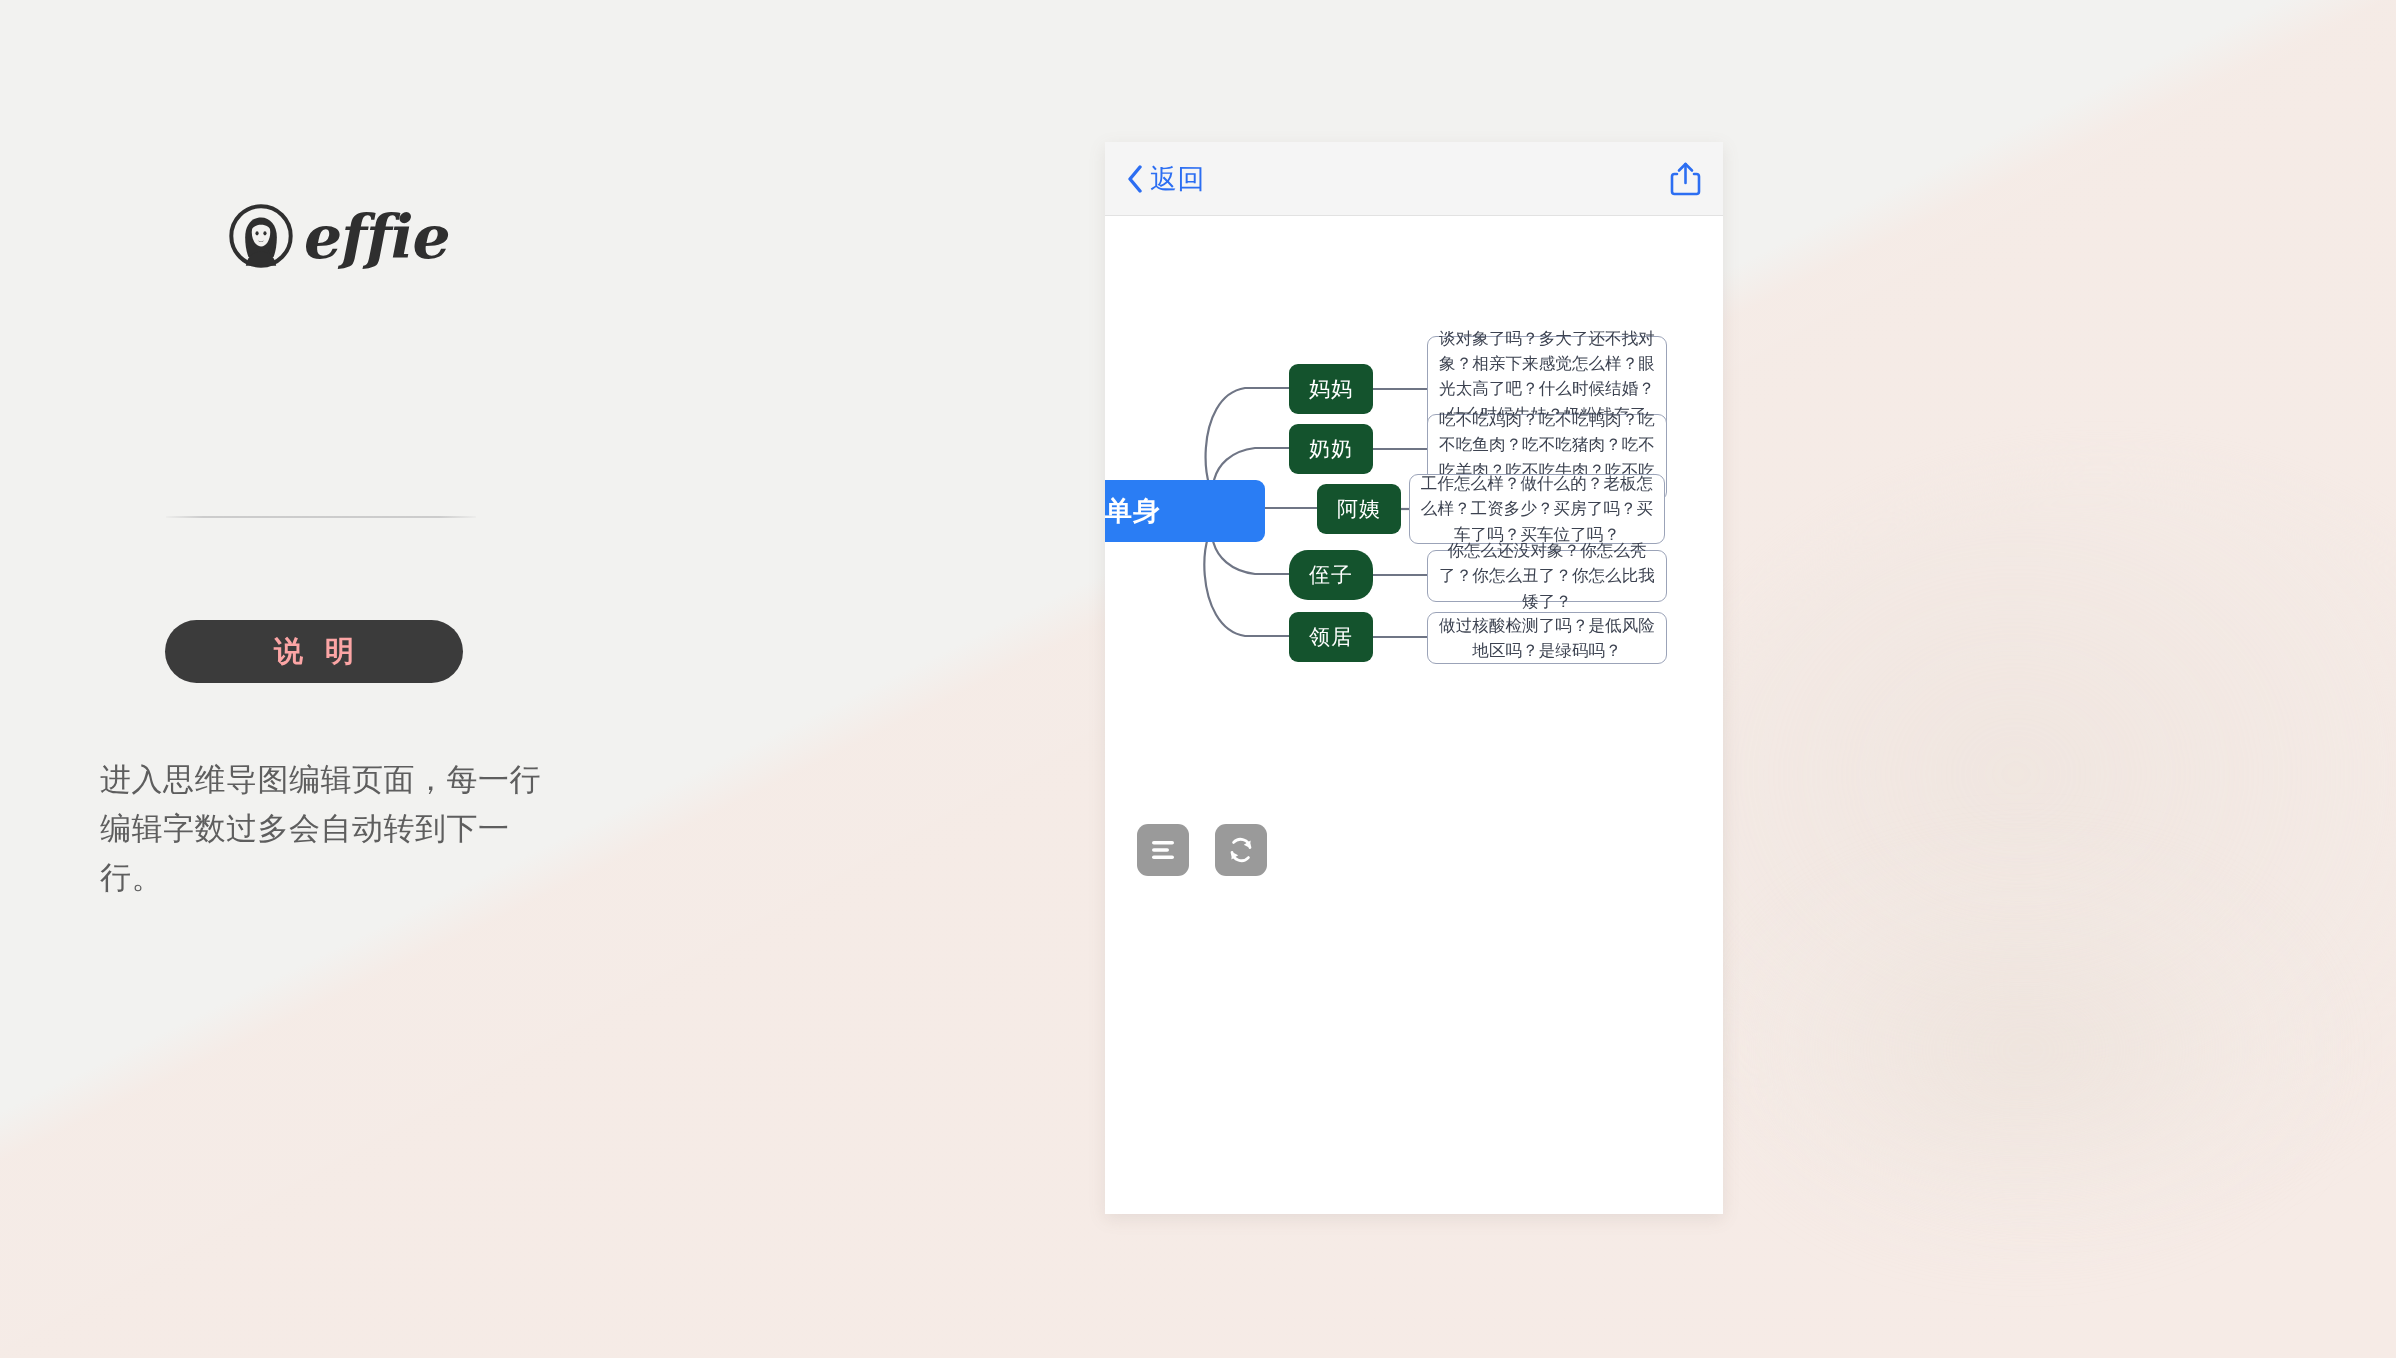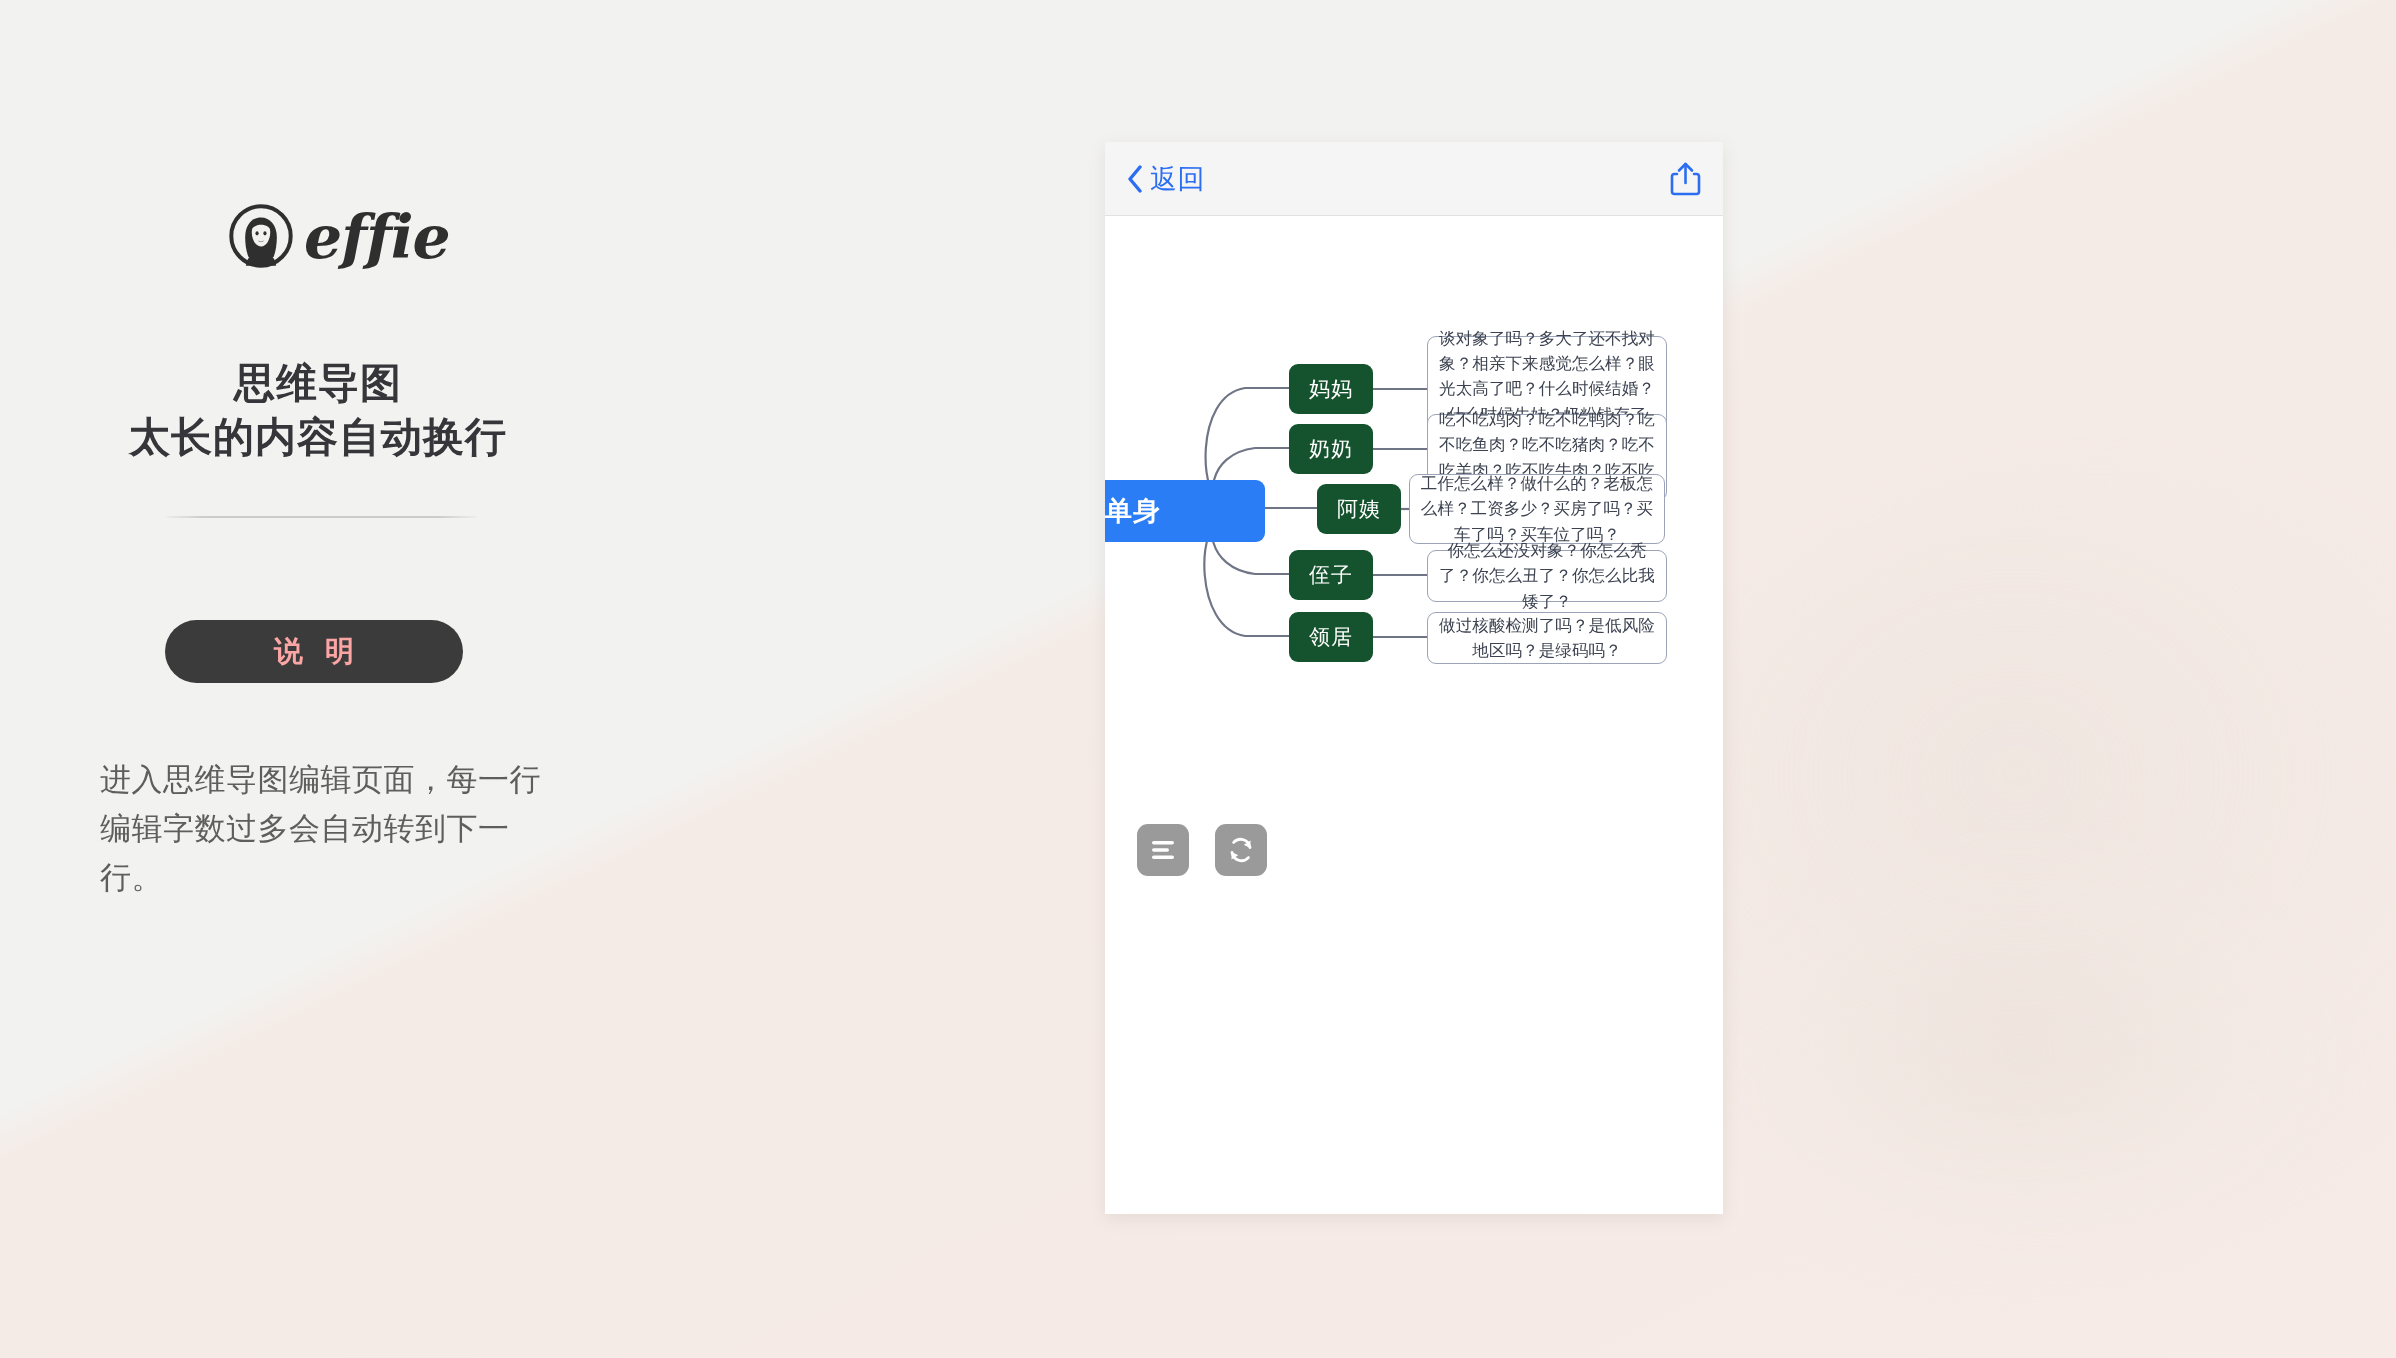--- a/index.html
+++ b/index.html
@@ -299,24 +299,20 @@
         <ellipse cx="56" cy="46" rx="2.4" ry="3.2" fill="#2f2f2f"></ellipse>
 
         <path d="M45 56c3 3 7 3 10 0-2 4-8 4-10 0z" fill="#2f2f2f"></path>
 
         <path d="M27 95c2-13 9-20 23-22 14 2 21 9 23 22z" fill="#2f2f2f"></path>
       </g>
     </svg>
     <div id="brand-word">effie</div>
   </div>
 
-  <div id="headline">
-    <span class="hl-line">思维导图</span>
-    <span class="hl-line">太长的内容自动换行</span>
-  </div>
 
   <div id="divider"></div>
 
   <div id="cta-button">说 明</div>
 
   <div id="description">进入思维导图编辑页面，每一行编辑字数过多会自动转到下一行。</div>
 </div>
 
 <div id="phone-card">
 
@@ -355,21 +351,21 @@
 
     <div class="node-branch" style="left:184px; top:148px; width:84px; height:50px;">
       <span>妈妈</span>
     </div>
     <div class="node-branch" style="left:184px; top:208px; width:84px; height:50px;">
       <span>奶奶</span>
     </div>
     <div class="node-branch" style="left:212px; top:268px; width:84px; height:50px;">
       <span>阿姨</span>
     </div>
-    <div class="node-branch" style="left:184px; top:334px; width:84px; height:50px;">
+    <div class="node-branch" style="left:184px; top:334px; width:84px; height:50px;border-radius:19px;">
       <span>侄子</span>
     </div>
     <div class="node-branch" style="left:184px; top:396px; width:84px; height:50px;">
       <span>领居</span>
     </div>
 
     <svg style="position:absolute;left:0;top:0;" width="618" height="998">
       <g fill="none" stroke="#6f7585" stroke-width="2.2">
         <path d="M268 173 L 322 173"></path>
         <path d="M268 233 L 322 233"></path>

